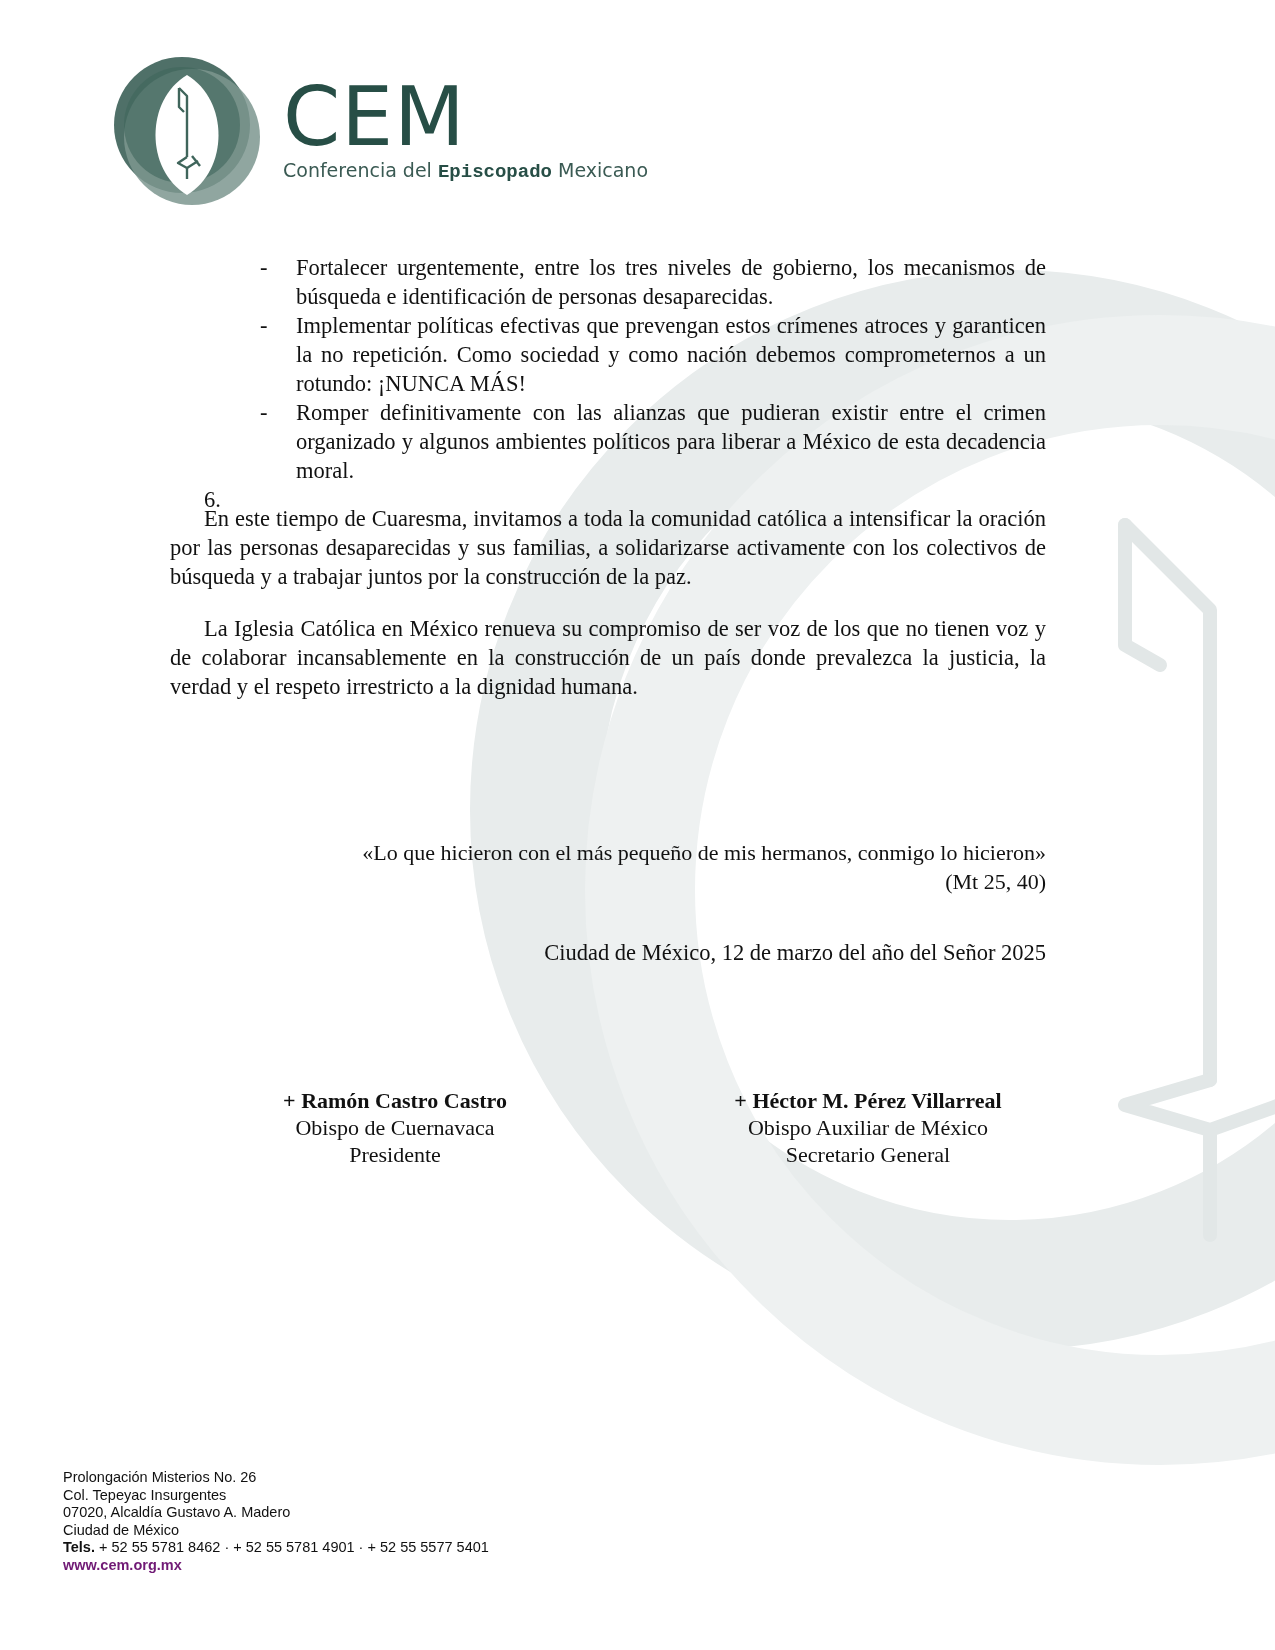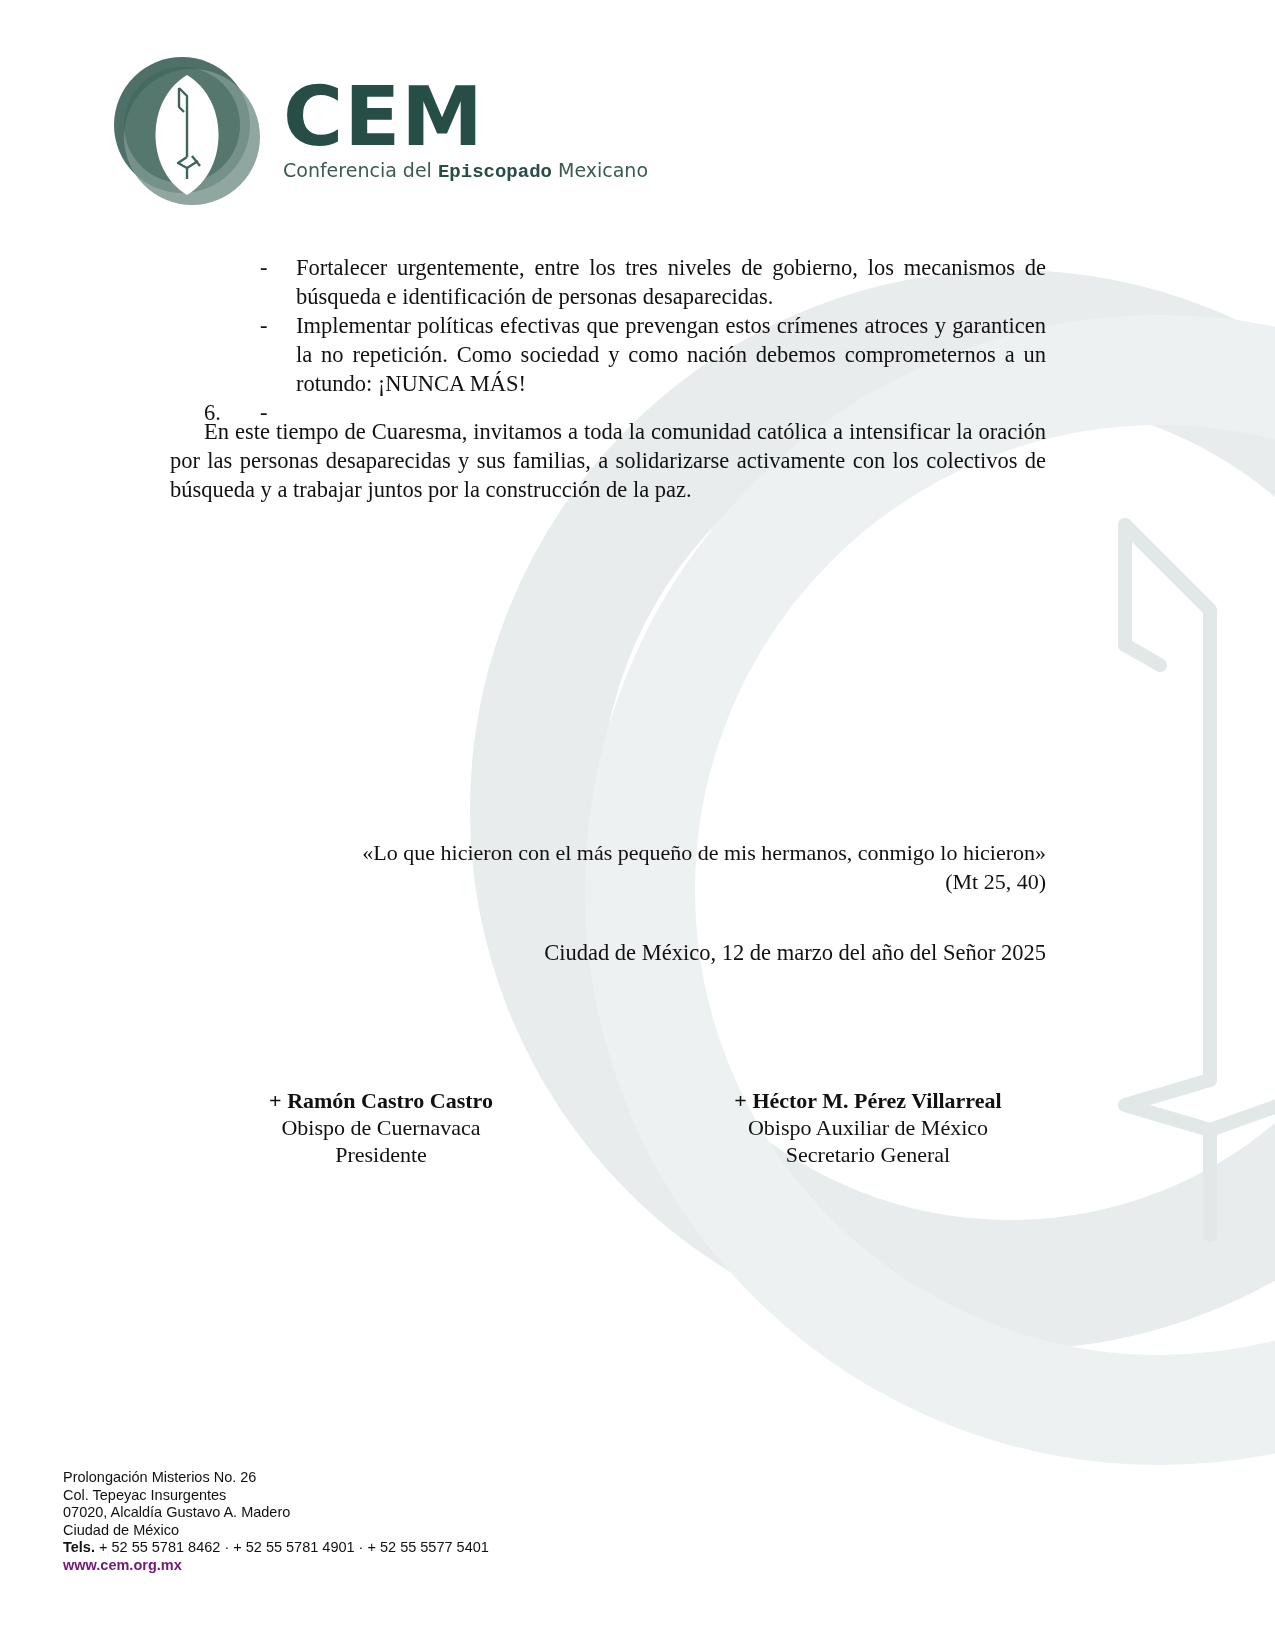--- a/index.html
+++ b/index.html
@@ -7,42 +7,42 @@
     width: 1275px; height: 1650px; position: relative; overflow: hidden;
     background: #ffffff;
     font-family: "Liberation Serif", "DejaVu Serif", serif;
     color: #111;
   }
   .watermark { position: absolute; left: 0; top: 0; width: 1275px; height: 1650px; z-index: 0; }
   .logo { position: absolute; left: 110px; top: 55px; z-index: 2; display: flex; align-items: center; }
   .logo-mark { width: 155px; height: 150px; }
   .logo-text { margin-left: 18px; }
   .logo-acronym {
-    font-family: "DejaVu Sans", sans-serif; font-weight: bold;
+    font-family: "DejaVu Sans", sans-serif; font-weight: normal;
     font-size: 82px; line-height: 80px; color: #274e46; letter-spacing: 1px;
   }
   .logo-name {
     font-family: "DejaVu Sans", sans-serif; font-size: 19px; color: #3a5a53; margin-top: 2px;
   }
   .logo-name b { font-weight: bold; color: #274e46; font-family: Liberation Mono, monospace; }
 
   .content { position: absolute; left: 170px; top: 253px; width: 876px; z-index: 2; font-size: 22.5px; line-height: 29px; }
   .bullet { position: relative; padding-left: 126px; text-align: justify; }
   .bullet .dash { position: absolute; left: 90px; top: 0; }
   .numbered { position: relative; padding-left: 71px; text-align: justify; }
   .numbered .num { position: absolute; left: 34px; top: 0; }
   .para { text-indent: 34px; text-align: justify; margin-top: 12px; }
   .para.first { margin-top: 19px; }
 
   .quote { position: absolute; right: 229px; top: 838px; z-index: 2; text-align: right; font-size: 22px; line-height: 29px; }
   .place-date { position: absolute; right: 229px; top: 940px; z-index: 2; font-size: 22.5px; }
 
   .sig { position: absolute; top: 1087px; z-index: 2; text-align: center; font-size: 22px; line-height: 27px; }
   .sig .name { font-weight: bold; }
-  .sig.left { left: 256px; width: 250px; }
+  .sig.left { left: 270px; width: 250px; }
   .sig.right { left: 708px; width: 320px; }
 
   .footer { position: absolute; left: 63px; top: 1432px; z-index: 2; font-family: "Liberation Sans", sans-serif; font-size: 14.5px; line-height: 17.5px; color: #111; margin-top: 37px; }
   .footer .web { color: #701a75; font-weight: bold; }
 </style>
 </head>
 <body>
 
 <svg class="watermark" viewBox="0 0 1275 1650">
   <circle cx="1010" cy="810" r="475" fill="none" stroke="#e8ecec" stroke-width="130"></circle>
@@ -79,25 +79,27 @@
   <div class="bullet">
     <span class="dash">-</span>
     <span>Fortalecer urgentemente, entre los tres niveles de gobierno, los mecanismos de búsqueda e identificación de personas desaparecidas.</span>
   </div>
   <div class="bullet">
     <span class="dash">-</span>
     <span>Implementar políticas efectivas que prevengan estos crímenes atroces y garanticen la no repetición. Como sociedad y como nación debemos comprometernos a un rotundo: ¡NUNCA MÁS!</span>
   </div>
   <div class="bullet">
     <span class="dash">-</span>
+    <span>Romper definitivamente con las alianzas que pudieran existir entre el crimen organizado y algunos ambientes políticos para liberar a México de esta decadencia moral.</span>
   </div>
   <div class="numbered">
     <span class="num">6.</span>
   </div>
   <p class="para first">En este tiempo de Cuaresma, invitamos a toda la comunidad católica a intensificar la oración por las personas desaparecidas y sus familias, a solidarizarse activamente con los colectivos de búsqueda y a trabajar juntos por la construcción de la paz.</p>
+  <p class="para">La Iglesia Católica en México renueva su compromiso de ser voz de los que no tienen voz y de colaborar incansablemente en la construcción de un país donde prevalezca la justicia, la verdad y el respeto irrestricto a la dignidad humana.</p>
 </div>
 
 <div class="quote">
   <div>«Lo que hicieron con el más pequeño de mis hermanos, conmigo lo hicieron»</div>
   <div>(Mt 25, 40)</div>
 </div>
 
 <div class="place-date">Ciudad de México, 12 de marzo del año del Señor 2025</div>
 
 <div class="sig left">

